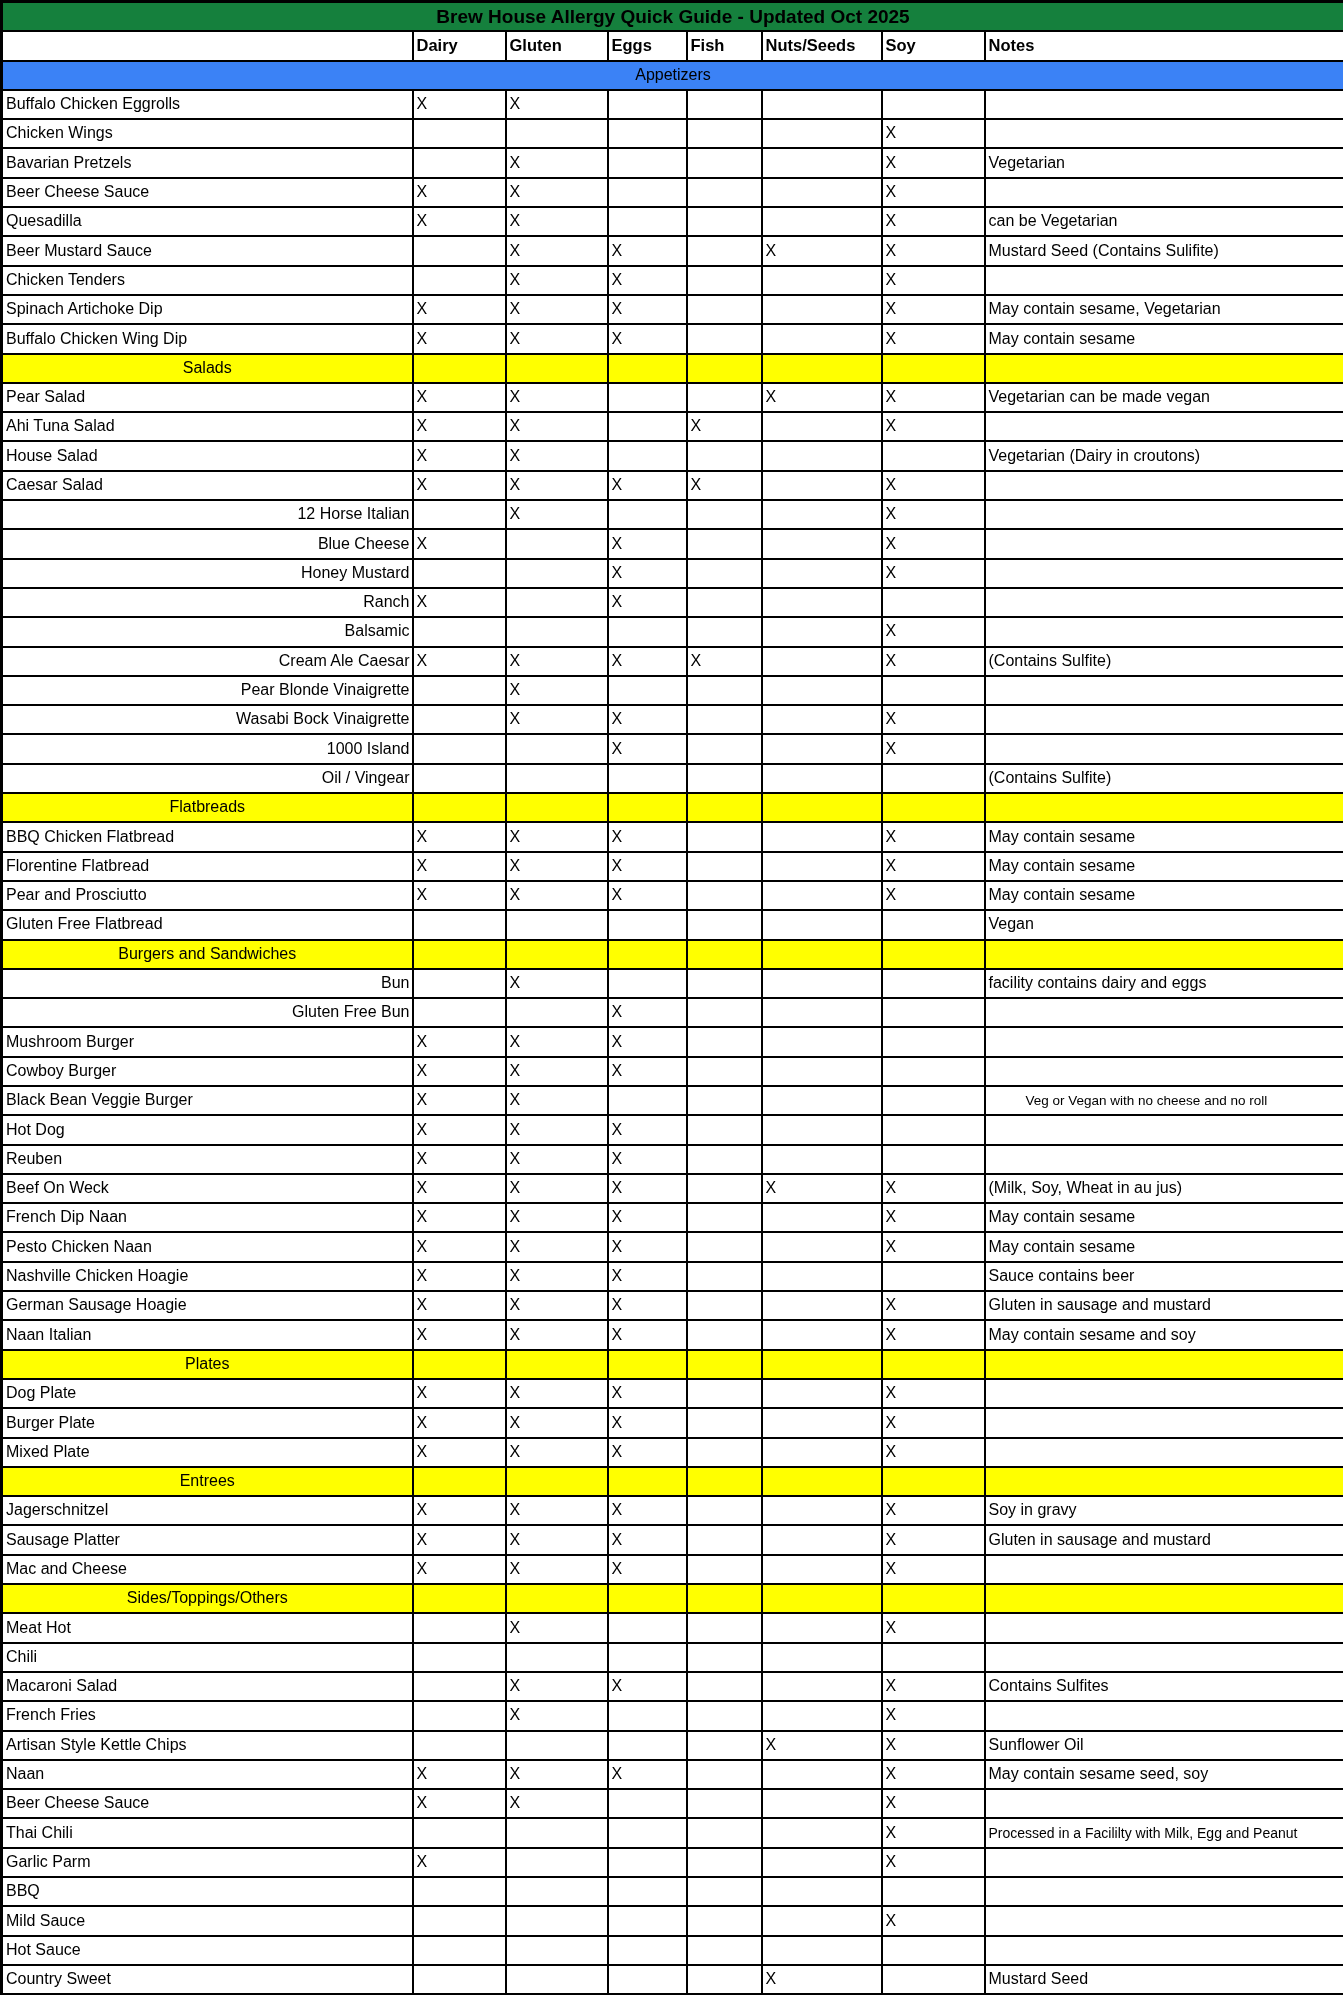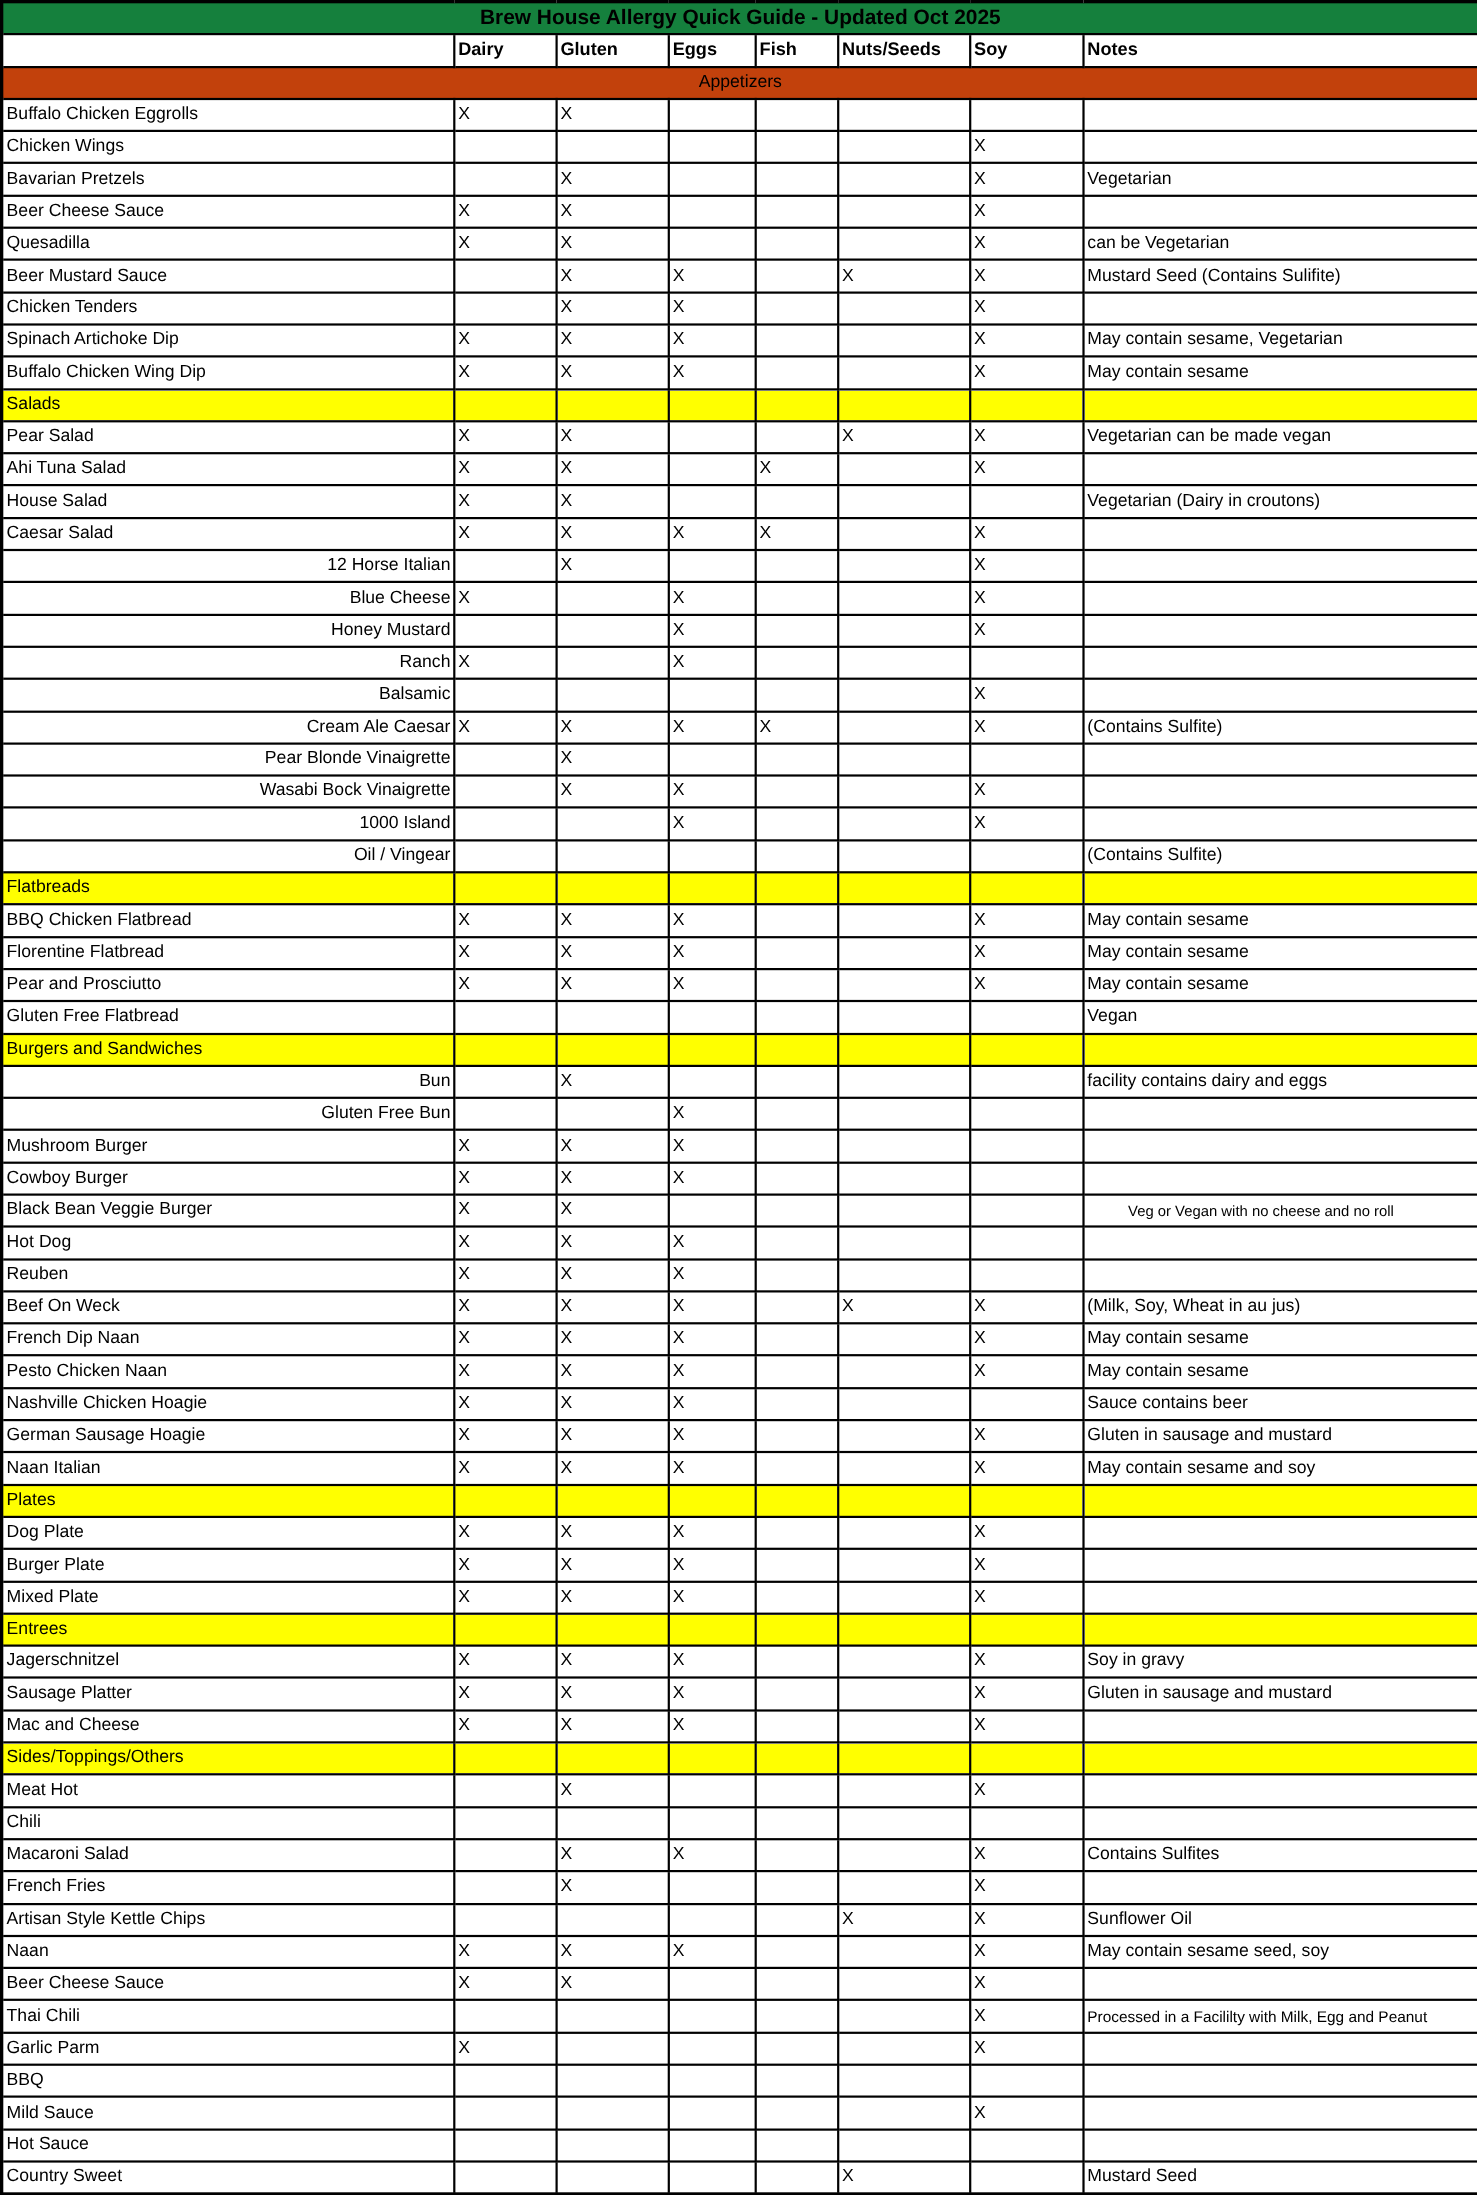--- a/index.html
+++ b/index.html
@@ -27,27 +27,28 @@
     background:#15803d;
     text-align:center;
     font-weight:bold;
     font-size:19px;
   }
   tr.header-row td{
     font-weight:bold;
     font-size:16.5px;
   }
   tr.section-merged td{
-    background:#c2410c;
+    background:#3b82f6;
     text-align:center;
   }
   tr.section-row td{
     background:#FFFF00;
   }
   tr.section-row td.sec-label{
+    text-align:center;
   }
   td.name.right{
     text-align:right;
     padding-right:2px;
   }
   td.notes-small{font-size:13.5px;padding-left:40px;}
   td.notes-tiny{font-size:14px;}
 </style>
 </head>
 <body>

